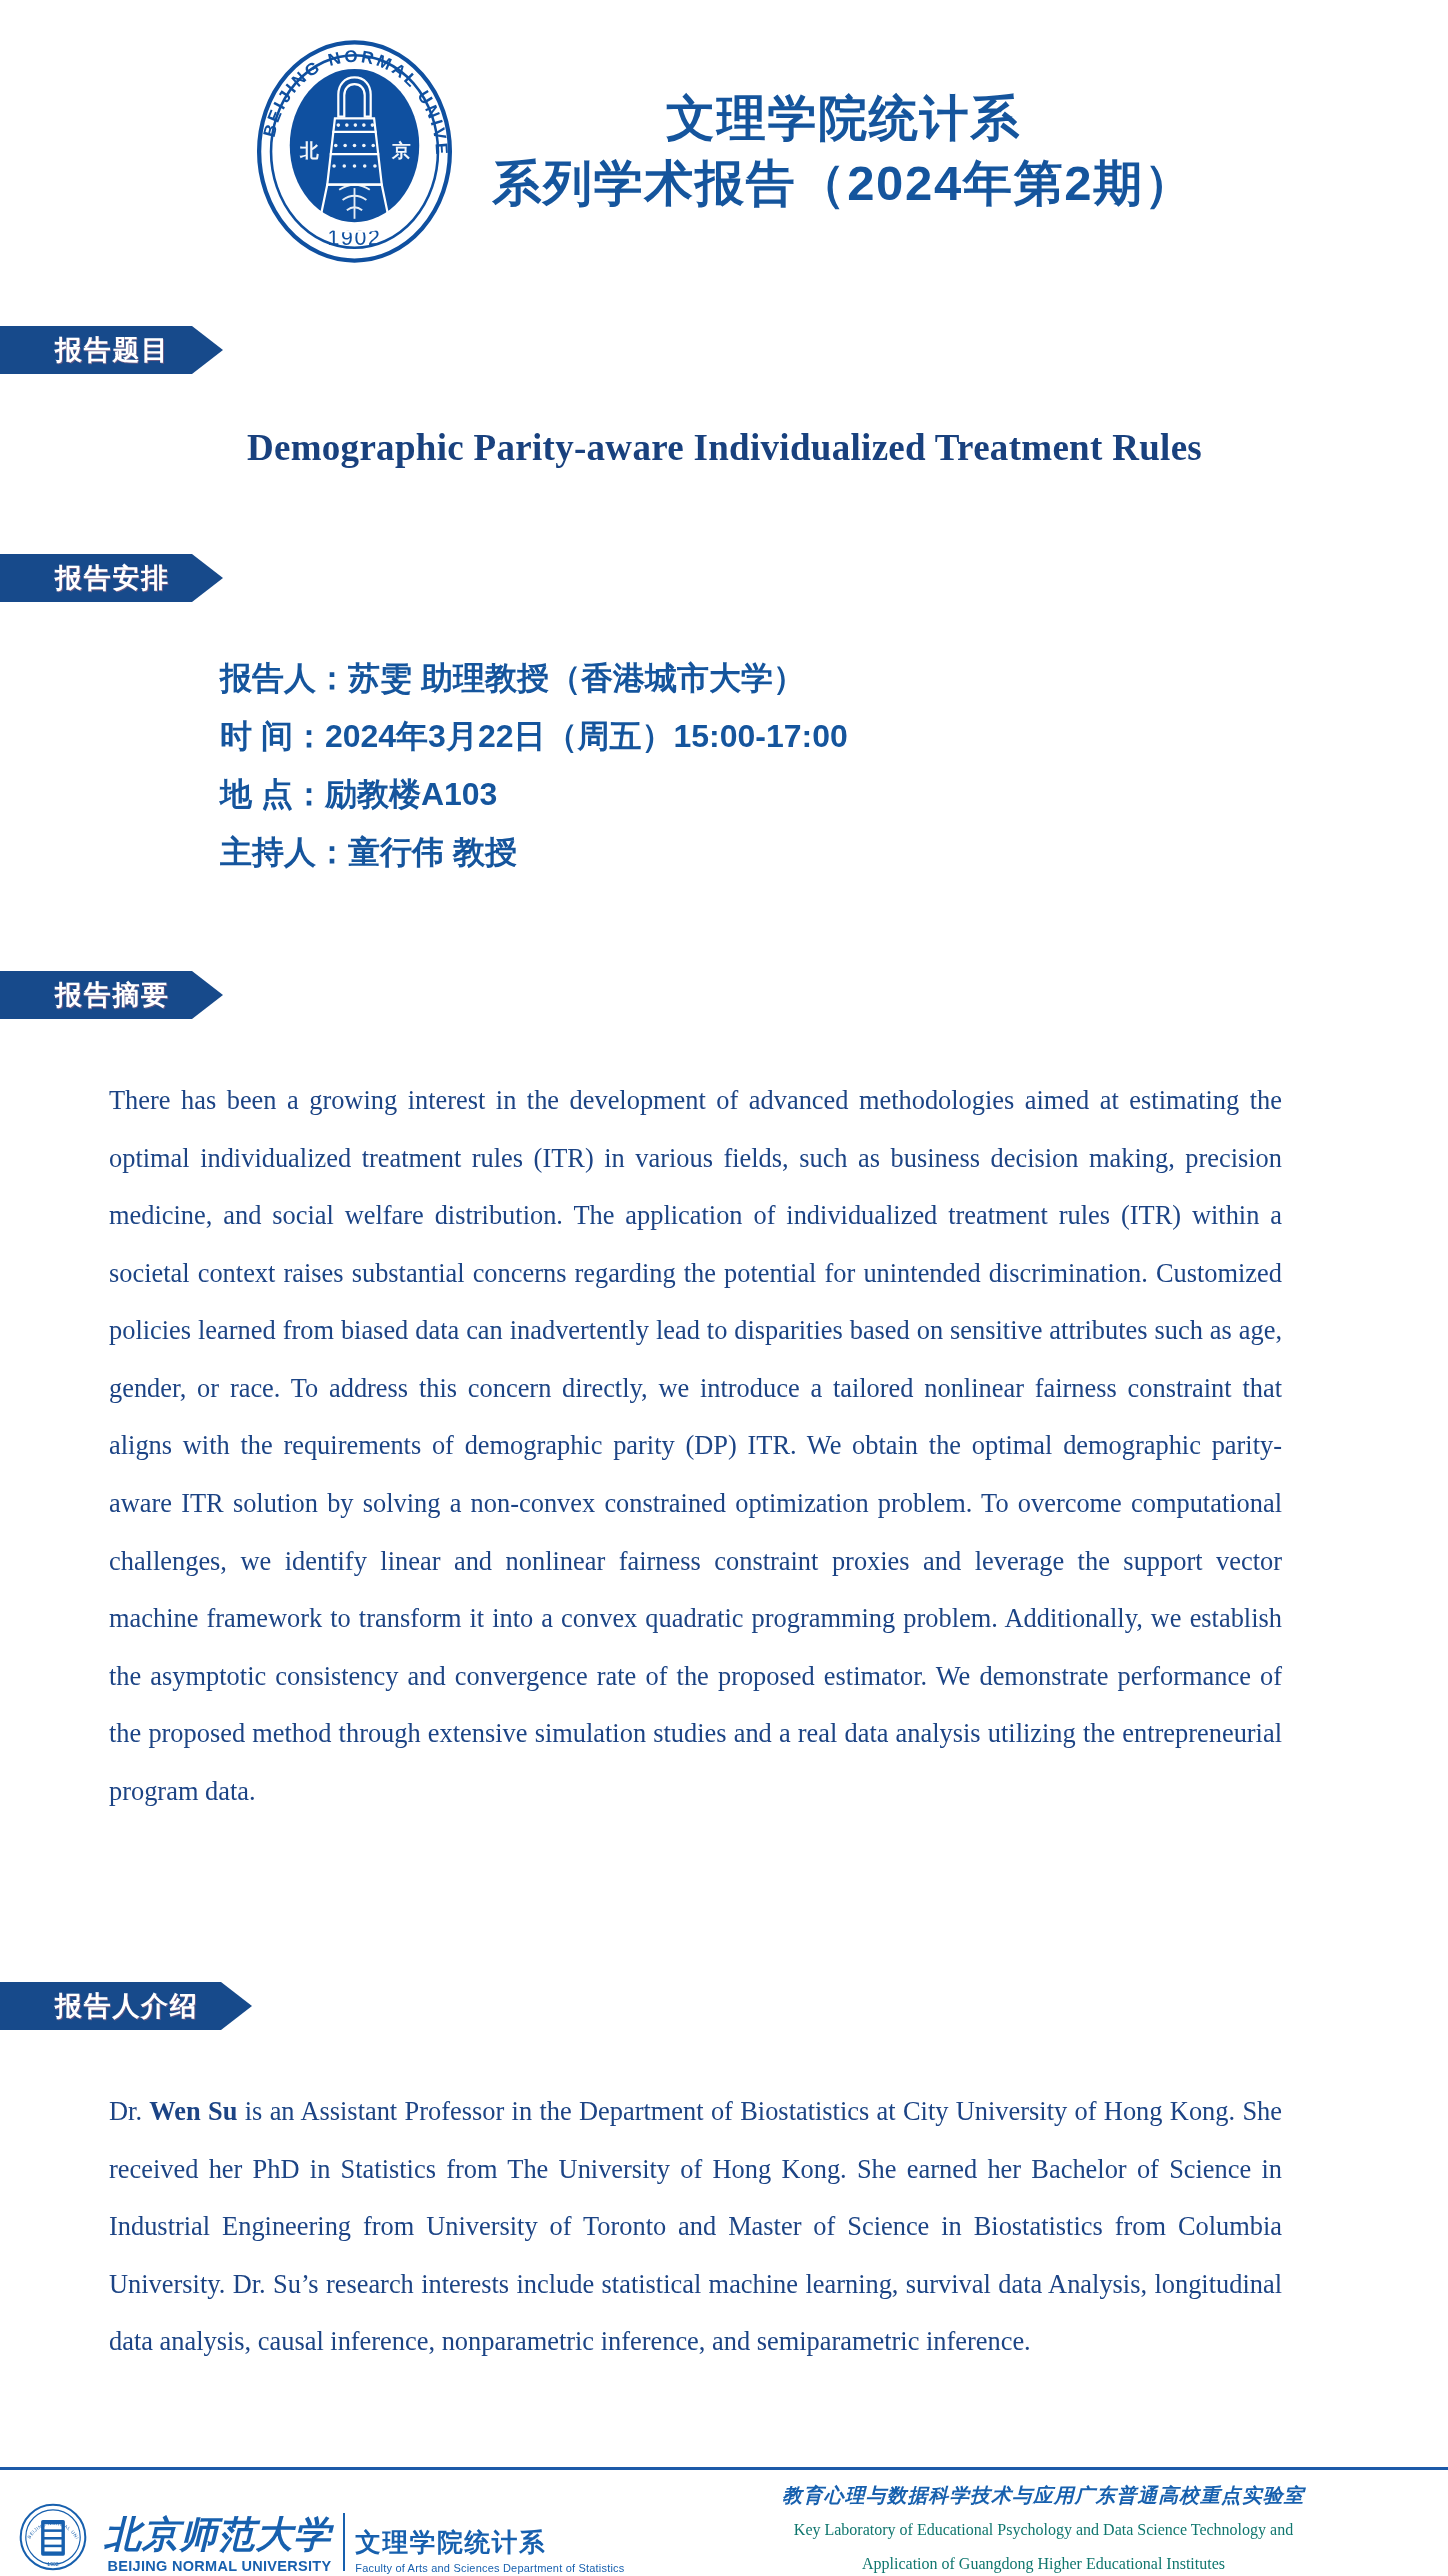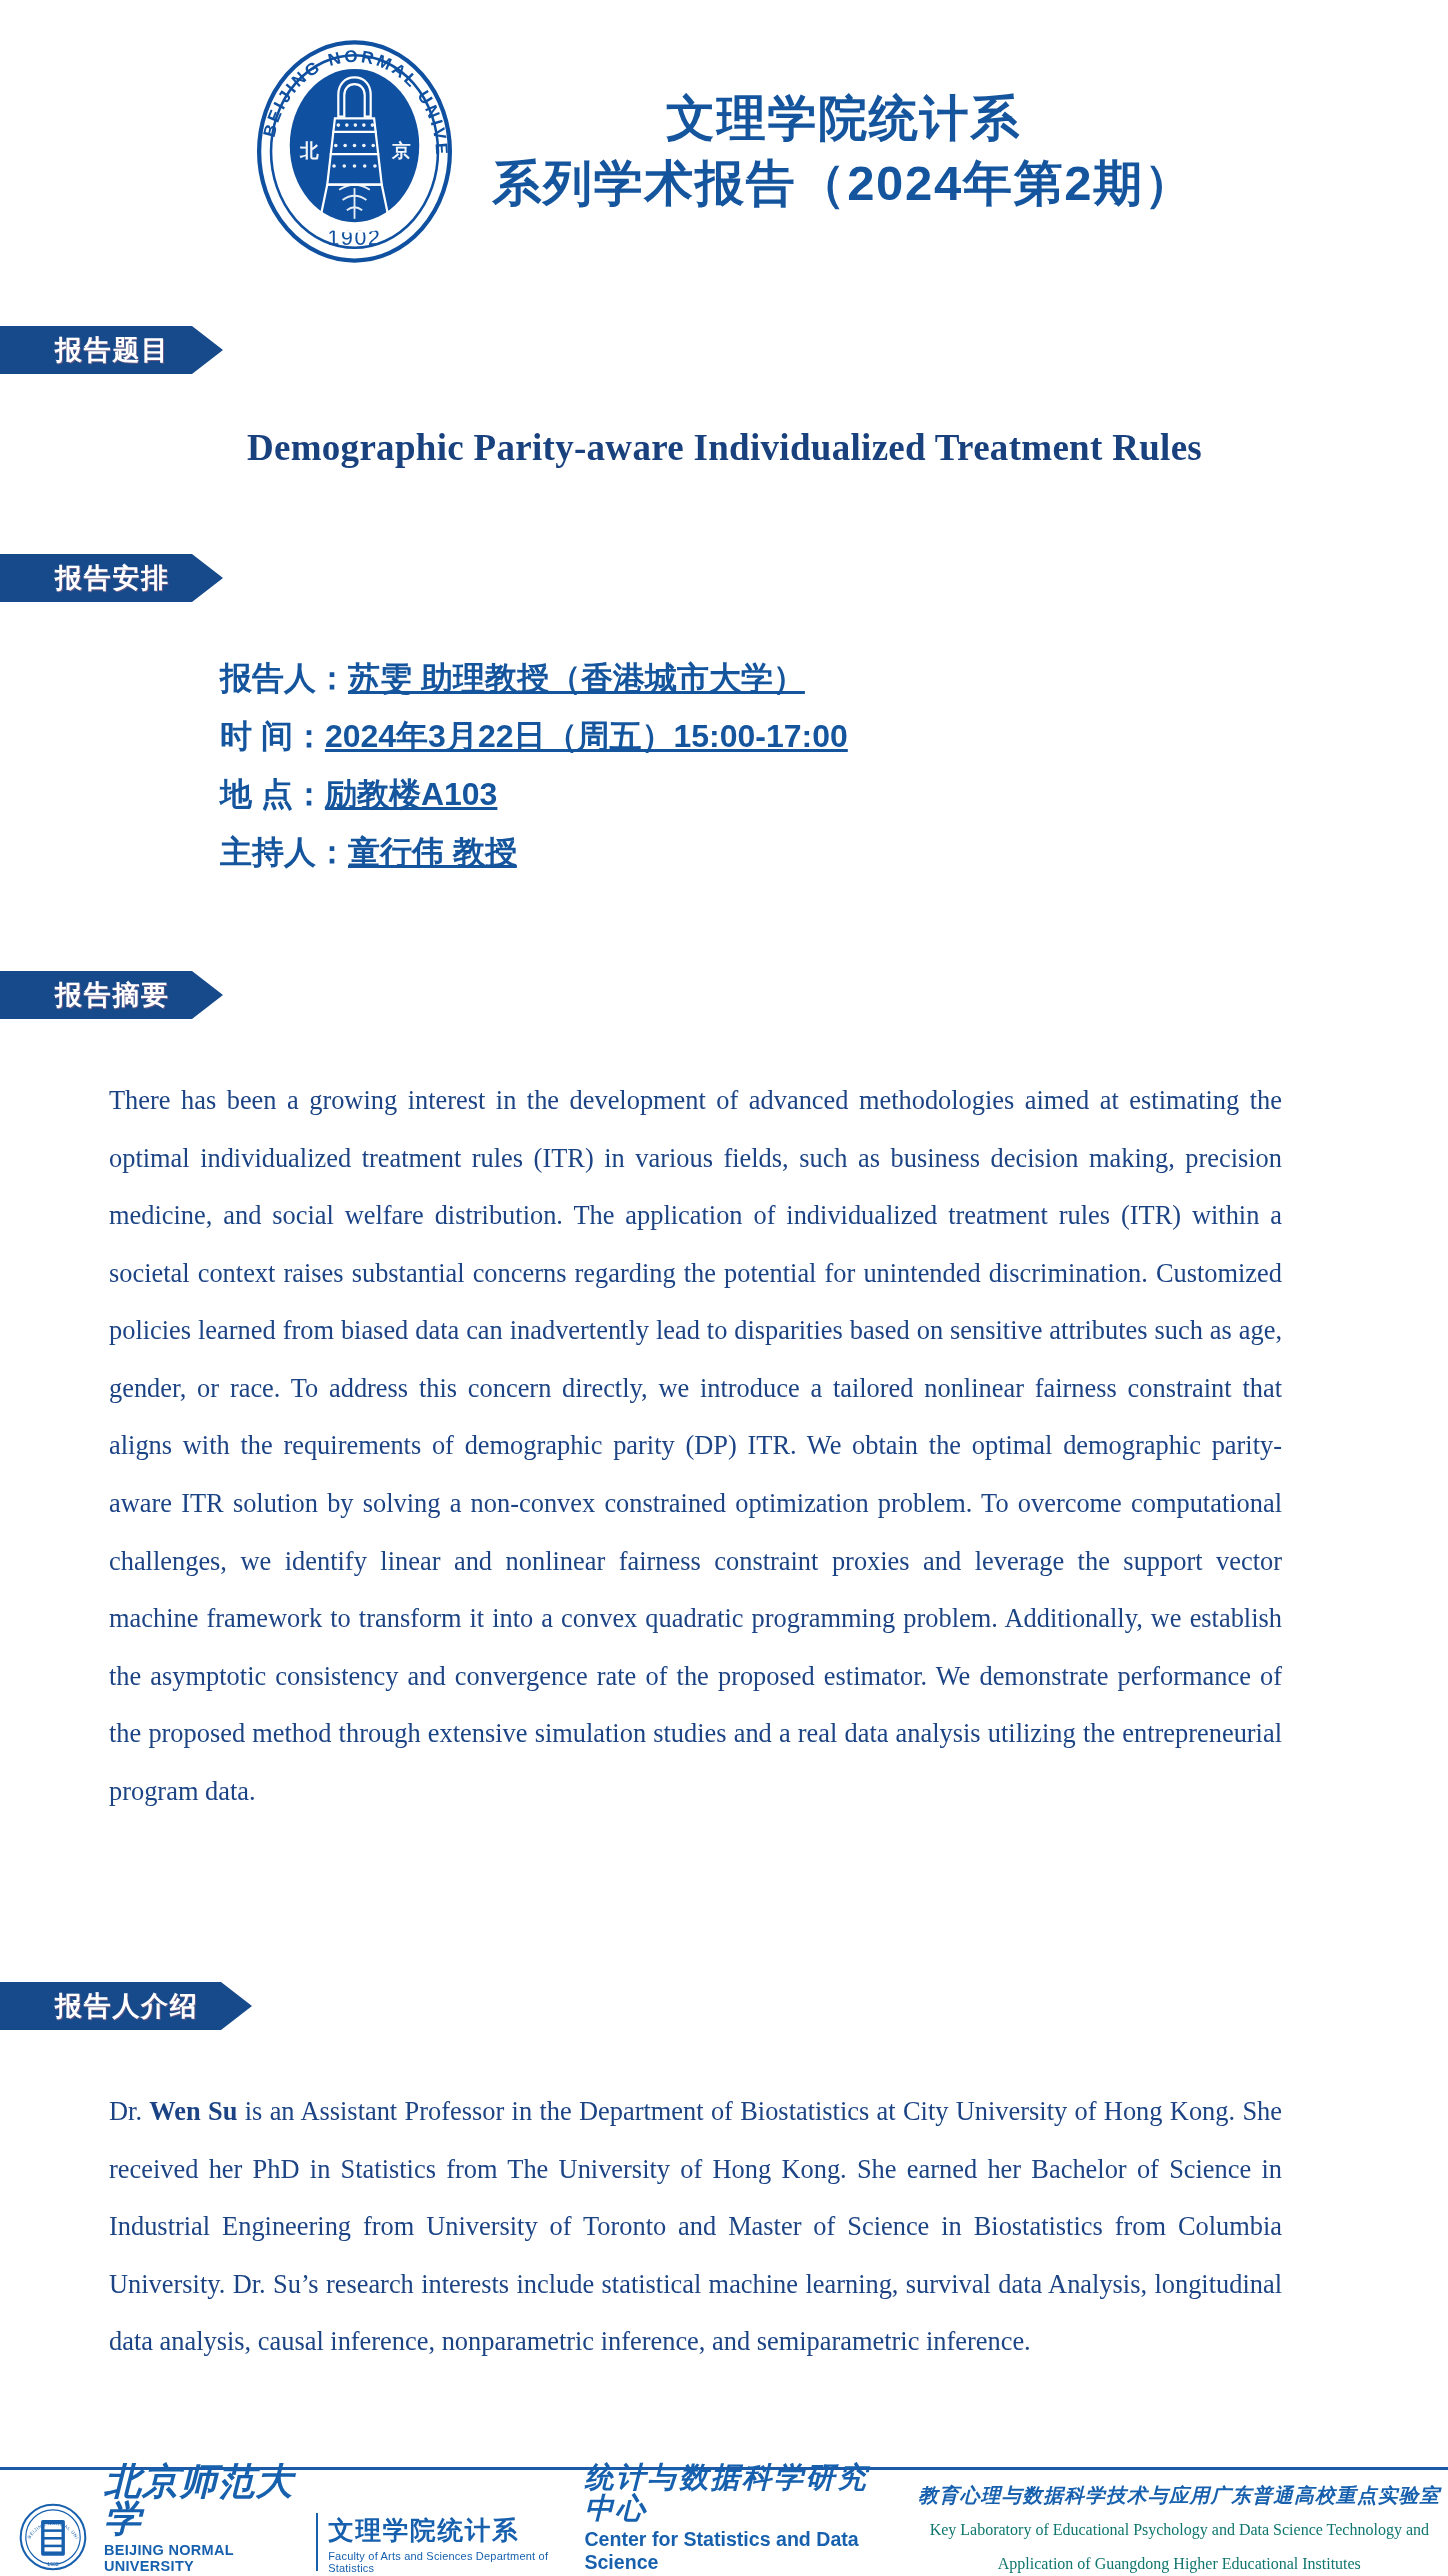--- a/index.html
+++ b/index.html
@@ -56,21 +56,21 @@
   
   .schedule{
     position:absolute;left:220px;top:658px;width:1065px;
   }
   .sched-row{
     display:flex;align-items:flex-end;margin-bottom:17px;
     font-family:"Liberation Sans", sans-serif;font-weight:bold;
     color:#15559d;font-size:32px;line-height:1.28;white-space:nowrap;
   }
   .sched-label{flex:0 0 auto;}
-  .sched-value{flex:0 0 auto;text-decoration:underline;}
+  .sched-value{flex:0 0 auto;}
 
   
   .prose{
     position:absolute;
     font-family:"Liberation Serif", serif;
     color:#1c4485;font-size:26.4px;line-height:2.18;
     text-align:justify;text-justify:inter-word;
   }
   .prose b{font-weight:bold;font-family:Liberation Serif, serif;}
 
@@ -277,24 +277,20 @@
         <span class="f-bnu-en">BEIJING NORMAL UNIVERSITY</span>
       </div>
 
       <div class="f-div"></div>
 
       <div class="f-dept">
         <span class="f-dept-cn">文理学院统计系</span>
         <span class="f-dept-en">Faculty of Arts and Sciences Department of Statistics</span>
       </div>
 
-      <div class="f-center">
-        <span class="f-center-cn">统计与数据科学研究中心</span>
-        <span class="f-center-en">Center for Statistics and Data Science</span>
-      </div>
 
       <div class="f-lab">
         <span class="f-lab-cn">教育心理与数据科学技术与应用广东普通高校重点实验室</span>
         <span class="f-lab-en">Key Laboratory of Educational Psychology and Data Science Technology and</span>
         <span class="f-lab-en">Application of Guangdong Higher Educational Institutes</span>
       </div>
 
     </div>
   </div>
 

